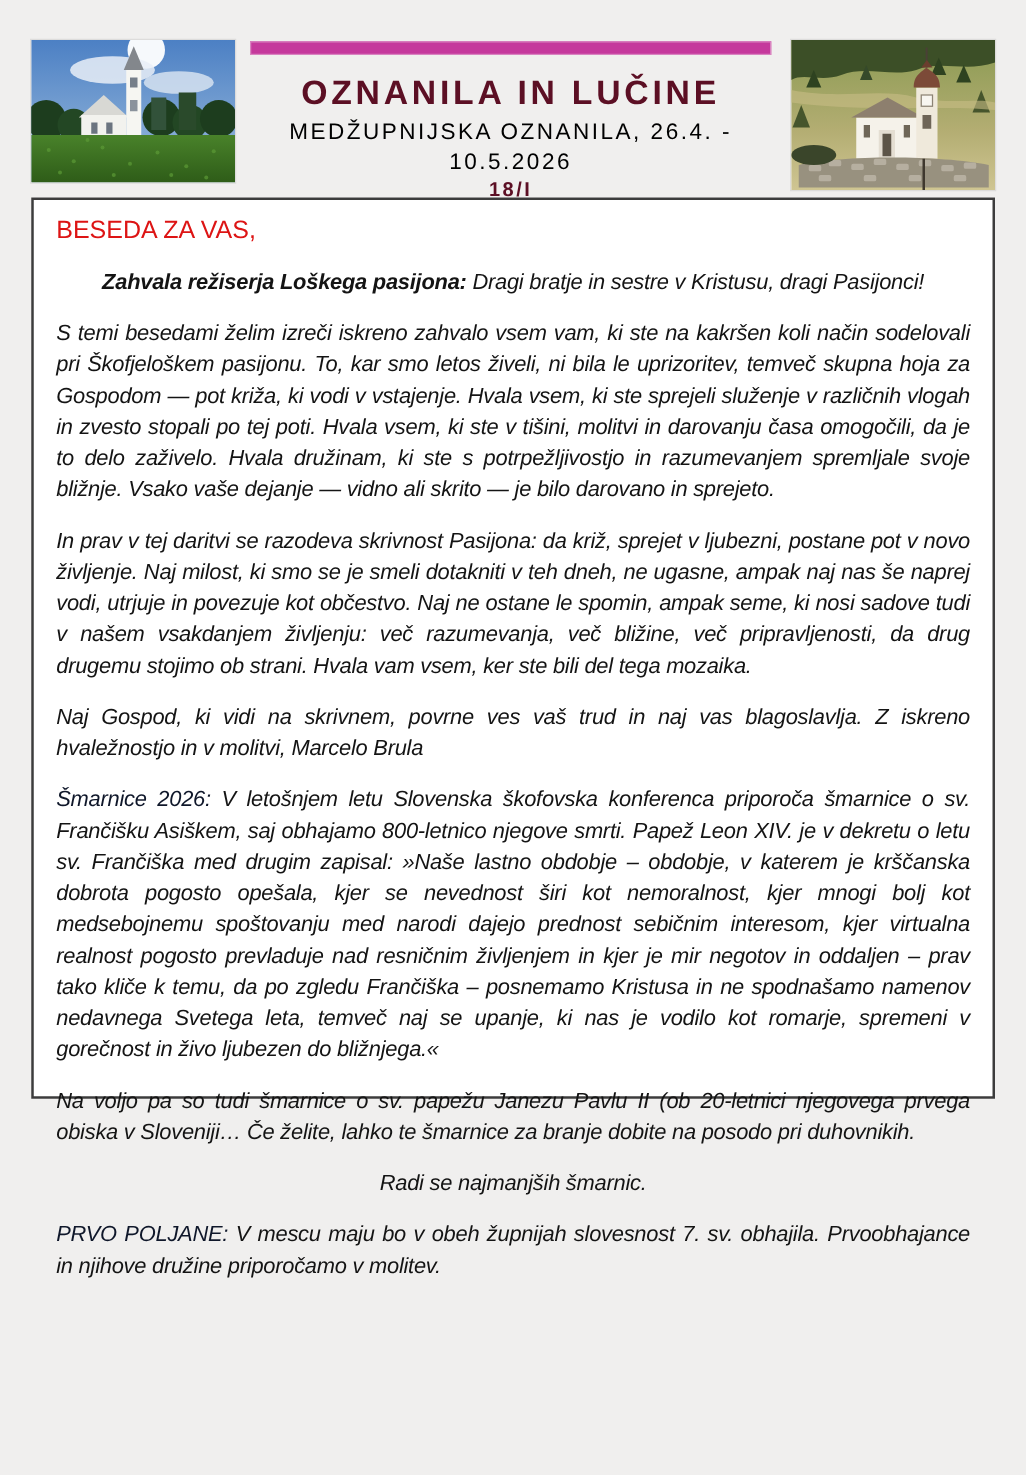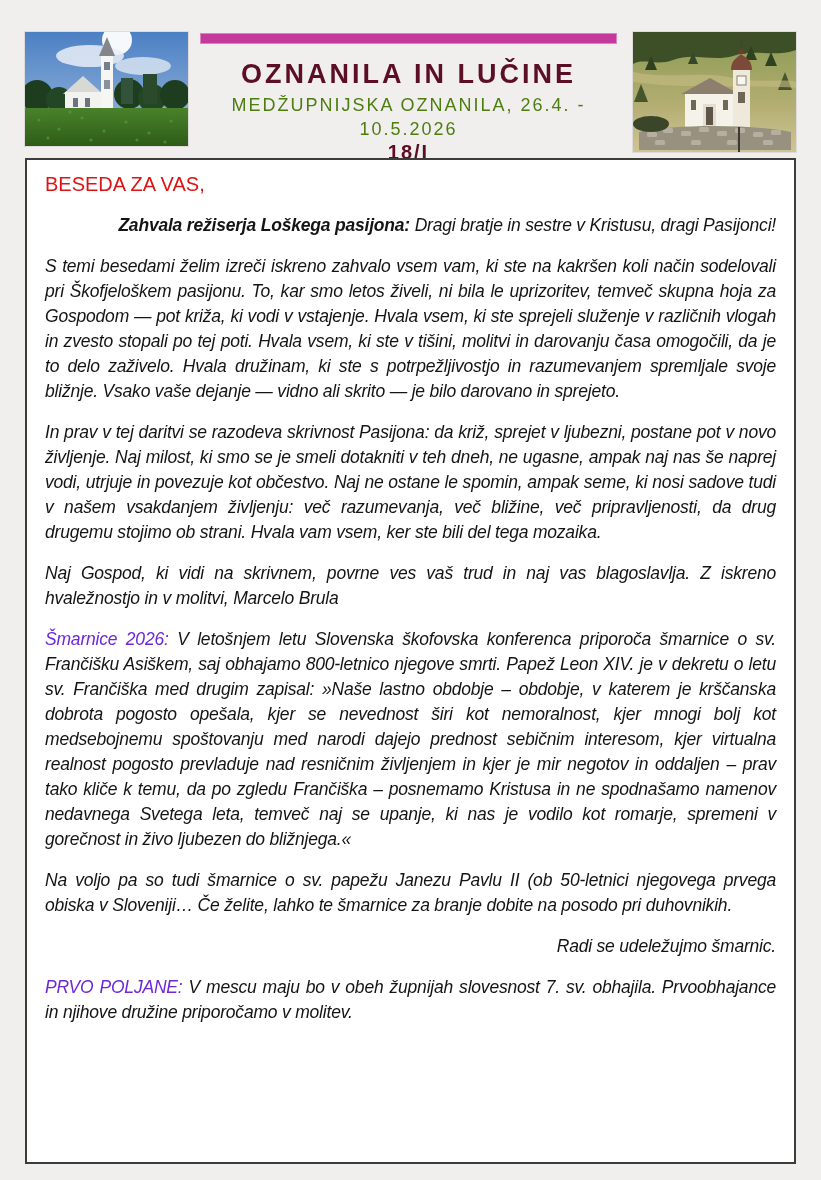--- a/index.html
+++ b/index.html
@@ -19,42 +19,42 @@
     text-align:center;
   }
   .bar{height:11px;background:#c5399c;border:1px solid #d983c0;box-sizing:border-box;}
   .bar.top{margin-bottom:13px;}
   .bar.bottom{margin-top:9px;}
   .title{
     font-size:27px;font-weight:bold;letter-spacing:3px;
     color:#5c0f24;line-height:34px;margin-top:8px;
   }
   .subtitle{
-    font-size:18px;letter-spacing:2px;color:#4d7c0f;line-height:24px;margin-top:2px;
+    font-size:18px;letter-spacing:2px;color:#000000;line-height:24px;margin-top:2px;
   }
   .issue{
-    font-size:20px;font-weight:bold;letter-spacing:2px;color:#5c0f24;line-height:21px;margin-top:1px;
+    font-size:16px;font-weight:bold;letter-spacing:2px;color:#5c0f24;line-height:21px;margin-top:1px;
   }
   
   .content-box{
-    position:absolute;left:25px;top:158px;width:771px;height:1006px;
+    position:absolute;left:25px;top:158px;width:771px;height:721px;
     background:#ffffff;border:2px solid #3c3c3c;box-sizing:border-box;
     padding:11px 18px 0 18px;
   }
   .section-heading{
     color:#dd1414;font-size:20px;font-weight:400;line-height:26px;
     margin:0 0 16px 0;font-style:normal;
   }
   .para{
     font-style:italic;font-size:17.5px;line-height:25px;letter-spacing:-0.2px;
     margin:0 0 16px 0;text-align:justify;
   }
-  .para.left{text-align:right;}
+  .para.left{text-align:center;}
   .lead-bold{font-weight:bold;}
-  .lead-red{color:#6d28d9;}
+  .lead-red{color:#0f172a;}
 </style>
 </head>
 <body>
 
 <svg id="photo-left" class="photo" width="163" height="114" viewBox="0 0 163 114">
   <defs>
     <linearGradient id="sky1" x1="0" y1="0" x2="0" y2="1">
       <stop offset="0" stop-color="#4c80c4"></stop>
         <stop offset="1" stop-color="#9fbede"></stop>
     </linearGradient>
@@ -179,19 +179,19 @@
 
 
   <p class="para"><span>S temi besedami želim izreči iskreno zahvalo vsem vam, ki ste na kakršen koli način sodelovali pri Škofjeloškem pasijonu. To, kar smo letos živeli, ni bila le uprizoritev, temveč skupna hoja za Gospodom — pot križa, ki vodi v vstajenje. Hvala vsem, ki ste sprejeli služenje v različnih vlogah in zvesto stopali po tej poti. Hvala vsem, ki ste v tišini, molitvi in darovanju časa omogočili, da je to delo zaživelo. Hvala družinam, ki ste s potrpežljivostjo in razumevanjem spremljale svoje bližnje. Vsako vaše dejanje — vidno ali skrito — je bilo darovano in sprejeto.</span></p>
 
   <p class="para"><span>In prav v tej daritvi se razodeva skrivnost Pasijona: da križ, sprejet v ljubezni, postane pot v novo življenje. Naj milost, ki smo se je smeli dotakniti v teh dneh, ne ugasne, ampak naj nas še naprej vodi, utrjuje in povezuje kot občestvo.  Naj ne ostane le spomin, ampak seme, ki nosi sadove tudi v našem vsakdanjem življenju: več razumevanja, več bližine, več pripravljenosti, da drug drugemu stojimo ob strani. Hvala vam vsem, ker ste bili del tega mozaika.</span></p>
 
   <p class="para"><span>Naj Gospod, ki vidi na skrivnem, povrne ves vaš trud in naj vas blagoslavlja. Z iskreno hvaležnostjo in v molitvi,  Marcelo Brula</span></p>
 
   <p class="para"><span class="lead-red">Šmarnice 2026:</span><span> V letošnjem letu Slovenska škofovska konferenca priporoča šmarnice o sv. Frančišku Asiškem, saj obhajamo 800-letnico njegove smrti. Papež Leon XIV. je v dekretu o letu sv. Frančiška med drugim zapisal: »Naše lastno obdobje – obdobje, v katerem je krščanska dobrota pogosto opešala, kjer se nevednost širi kot nemoralnost, kjer mnogi bolj kot medsebojnemu spoštovanju med narodi dajejo prednost sebičnim interesom, kjer virtualna realnost pogosto prevladuje nad resničnim življenjem in kjer je mir negotov in oddaljen – prav tako kliče k temu, da po zgledu Frančiška – posnemamo Kristusa in ne spodnašamo namenov nedavnega Svetega leta, temveč naj se upanje, ki nas je vodilo kot romarje, spremeni v gorečnost in živo ljubezen do bližnjega.«</span></p>
 
-  <p class="para"><span>Na voljo pa so tudi šmarnice o sv. papežu Janezu Pavlu II (ob 50-letnici njegovega prvega obiska v Sloveniji… Če želite, lahko te šmarnice za branje dobite na posodo pri duhovnikih.</span></p>
+  <p class="para"><span>Na voljo pa so tudi šmarnice o sv. papežu Janezu Pavlu II (ob 20-letnici njegovega prvega obiska v Sloveniji… Če želite, lahko te šmarnice za branje dobite na posodo pri duhovnikih.</span></p>
 
-  <p class="para left"><span>Radi se udeležujmo šmarnic.</span></p>
+  <p class="para left"><span>Radi se najmanjših šmarnic.</span></p>
 
   <p class="para"><span class="lead-red">PRVO POLJANE:</span><span> V mescu maju bo v obeh župnijah slovesnost 7. sv. obhajila. Prvoobhajance in njihove družine priporočamo v molitev.</span></p>
 
 </div>
 
 </body></html>

